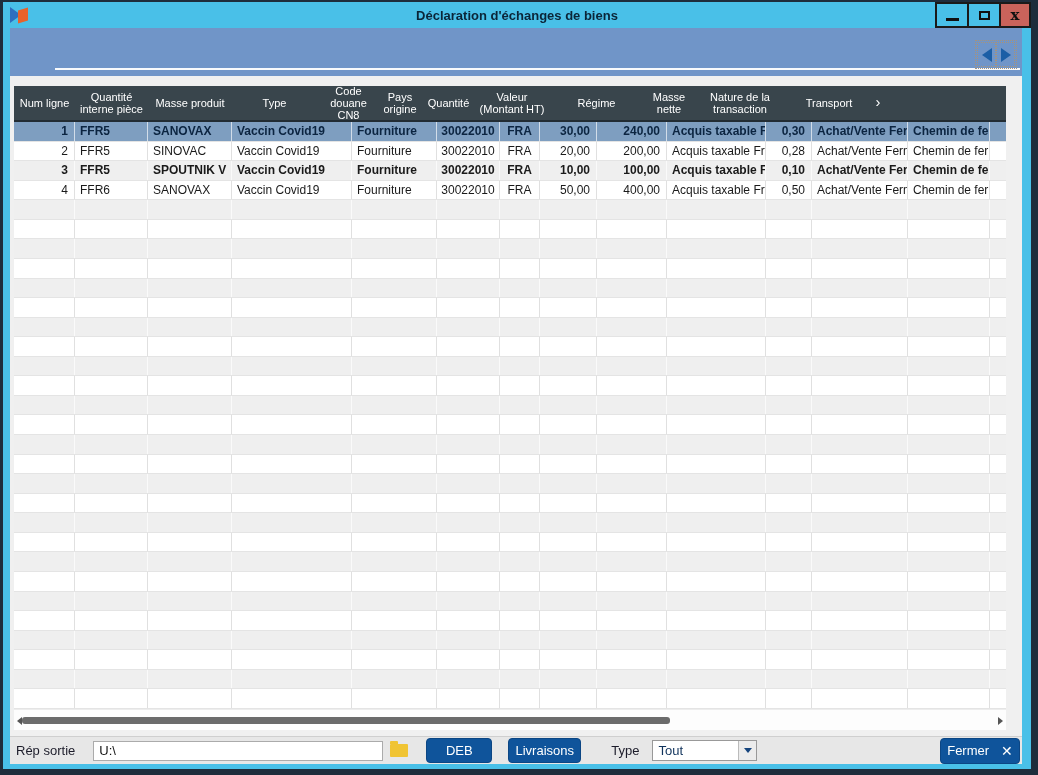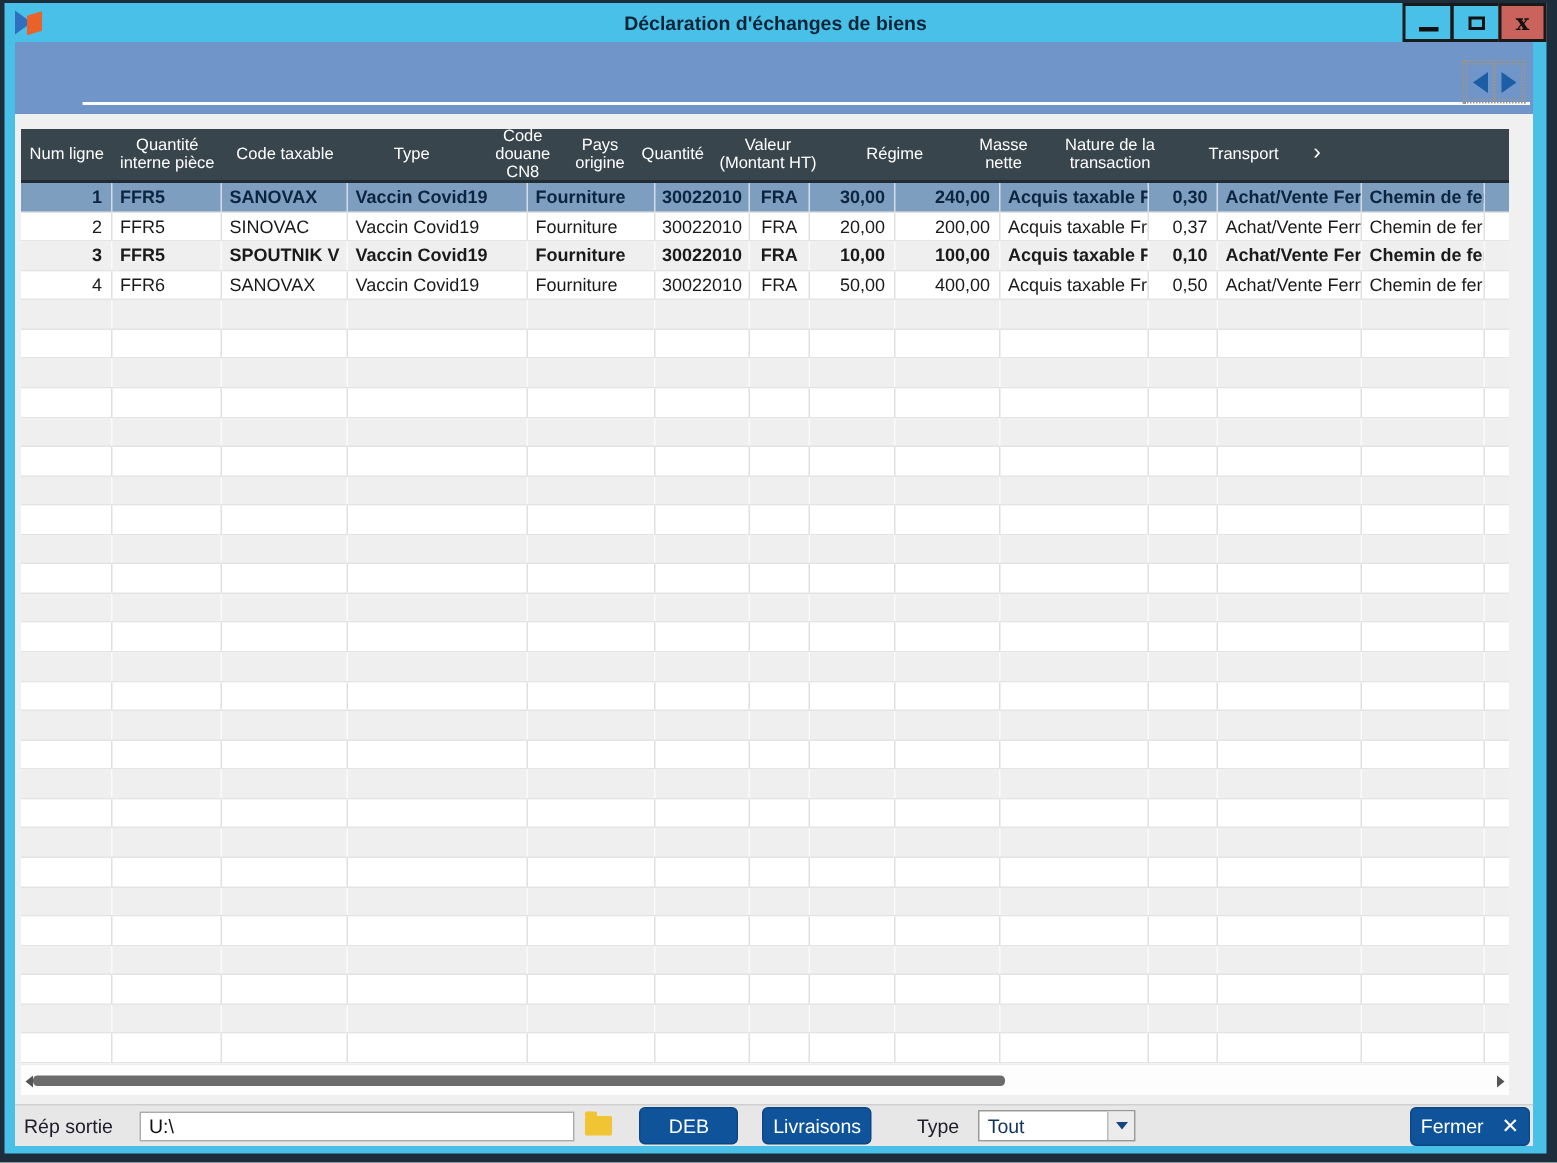--- a/index.html
+++ b/index.html
@@ -121,21 +121,21 @@
           </div>
       </div>
     </div>
 
     <div class="content">
       <div class="grid">
         <div class="grid-header">
             <div class="hc" style="width: 61px;">Num ligne</div>
             <div class="hc" style="width: 73px;">Quantité
 interne pièce</div>
-            <div class="hc" style="width: 84px;">Code taxable</div>
+            <div class="hc" style="width: 84px;">Masse produit</div>
             <div class="hc" style="width: 85px;">Type</div>
             <div class="hc" style="width: 63px;">Code douane
 CN8</div>
             <div class="hc" style="width: 40px;">Pays
 origine</div>
             <div class="hc" style="width: 57px;">Quantité</div>
             <div class="hc" style="width: 70px;">Valeur
 (Montant HT)</div>
             <div class="hc" style="width: 99px;">Régime</div>
             <div class="hc" style="width: 46px;">Masse
@@ -166,21 +166,21 @@
               <div class="c a-right" style="width: 61px;">2</div>
               <div class="c a-left" style="width: 73px;">FFR5</div>
               <div class="c a-left" style="width: 84px;">SINOVAC</div>
               <div class="c a-left" style="width: 120px;">Vaccin Covid19</div>
               <div class="c a-left" style="width: 85px;">Fourniture</div>
               <div class="c a-center" style="width: 63px;">30022010</div>
               <div class="c a-center" style="width: 40px;">FRA</div>
               <div class="c a-right" style="width: 57px;">20,00</div>
               <div class="c a-right" style="width: 70px;">200,00</div>
               <div class="c a-left" style="width: 99px;">Acquis taxable Fra</div>
-              <div class="c a-right" style="width: 46px;">0,37</div>
+              <div class="c a-right" style="width: 46px;">0,28</div>
               <div class="c a-left" style="width: 96px;">Achat/Vente Ferm</div>
               <div class="c a-left" style="width: 82px;">Chemin de fer</div>
               <div class="c a-left" style="width: 16px;"></div>
             </div>
             <div class="row data">
               <div class="c a-right" style="width: 61px;">3</div>
               <div class="c a-left" style="width: 73px;">FFR5</div>
               <div class="c a-left" style="width: 84px;">SPOUTNIK V</div>
               <div class="c a-left" style="width: 120px;">Vaccin Covid19</div>
               <div class="c a-left" style="width: 85px;">Fourniture</div>

